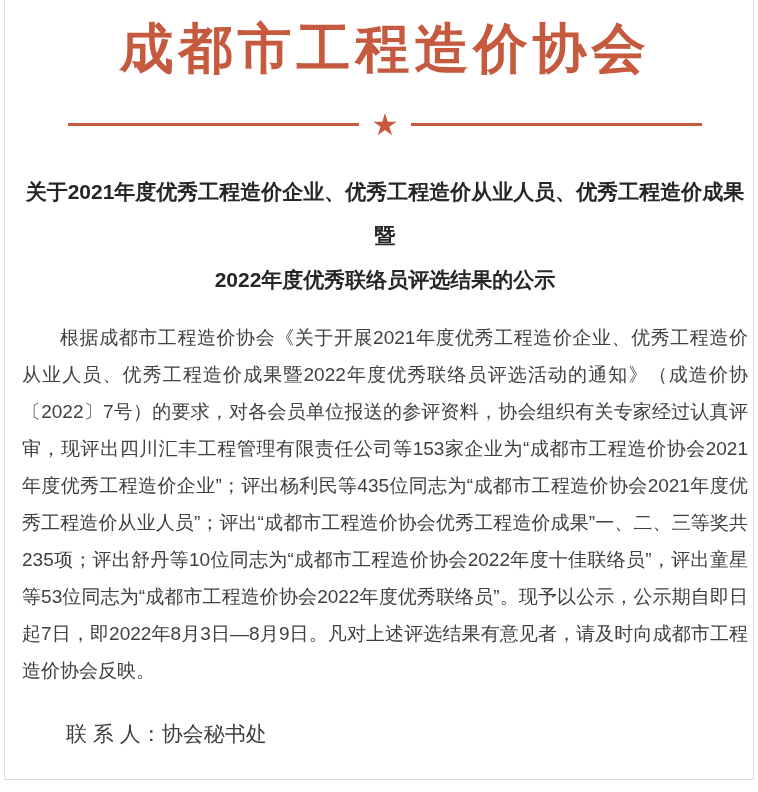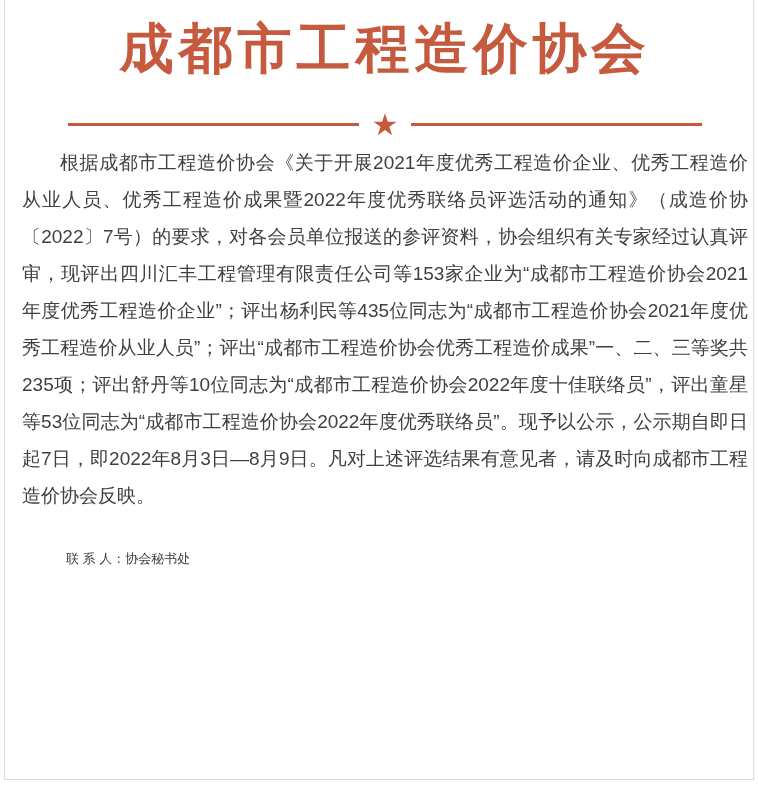--- a/index.html
+++ b/index.html
@@ -60,48 +60,52 @@
     line-height:44px;
   }
   .doc-title .line{display:block;}
   .salutation{
     margin-top:18px;
     color:var(--body);
     font-size:19px;
     line-height:37px;
   }
   .body-par{
-    margin-top:4px;
+    margin-top:17px;
     color:var(--body);
     font-size:19px;
     line-height:37px;
     text-align:justify;
     text-indent:2em;
   }
   .contact{
     margin-top:26px;
     color:var(--body);
-    font-size:13px;
+    font-size:21px;
     line-height:37px;
   }
   .contact .l1{padding-left:44px;white-space:pre-wrap;}
 </style>
 </head>
 <body>
 
 <div class="page">
 
   <div class="org-title">成都市工程造价协会</div>
 
   <div class="divider">
     <div class="seg"></div>
     <div class="star">★</div>
     <div class="seg"></div>
   </div>
 
+  <div class="doc-title">
+    <span class="line">关于2021年度优秀工程造价企业、优秀工程造价从业人员、优秀工程造价成果暨</span>
+    <span class="line">2022年度优秀联络员评选结果的公示</span>
+  </div>
 
 
   <div class="body-par">根据成都市工程造价协会《关于开展2021年度优秀工程造价企业、优秀工程造价从业人员、优秀工程造价成果暨2022年度优秀联络员评选活动的通知》（成造价协〔2022〕7号）的要求，对各会员单位报送的参评资料，协会组织有关专家经过认真评审，现评出四川汇丰工程管理有限责任公司等153家企业为“成都市工程造价协会2021年度优秀工程造价企业”；评出杨利民等435位同志为“成都市工程造价协会2021年度优秀工程造价从业人员”；评出“成都市工程造价协会优秀工程造价成果”一、二、三等奖共235项；评出舒丹等10位同志为“成都市工程造价协会2022年度十佳联络员”，评出童星等53位同志为“成都市工程造价协会2022年度优秀联络员”。现予以公示，公示期自即日起7日，即2022年8月3日—8月9日。凡对上述评选结果有意见者，请及时向成都市工程造价协会反映。</div>
 
   <div class="contact">
     <div class="l1">联 系 人：协会秘书处</div>
 
   </div>
 
 </div>

